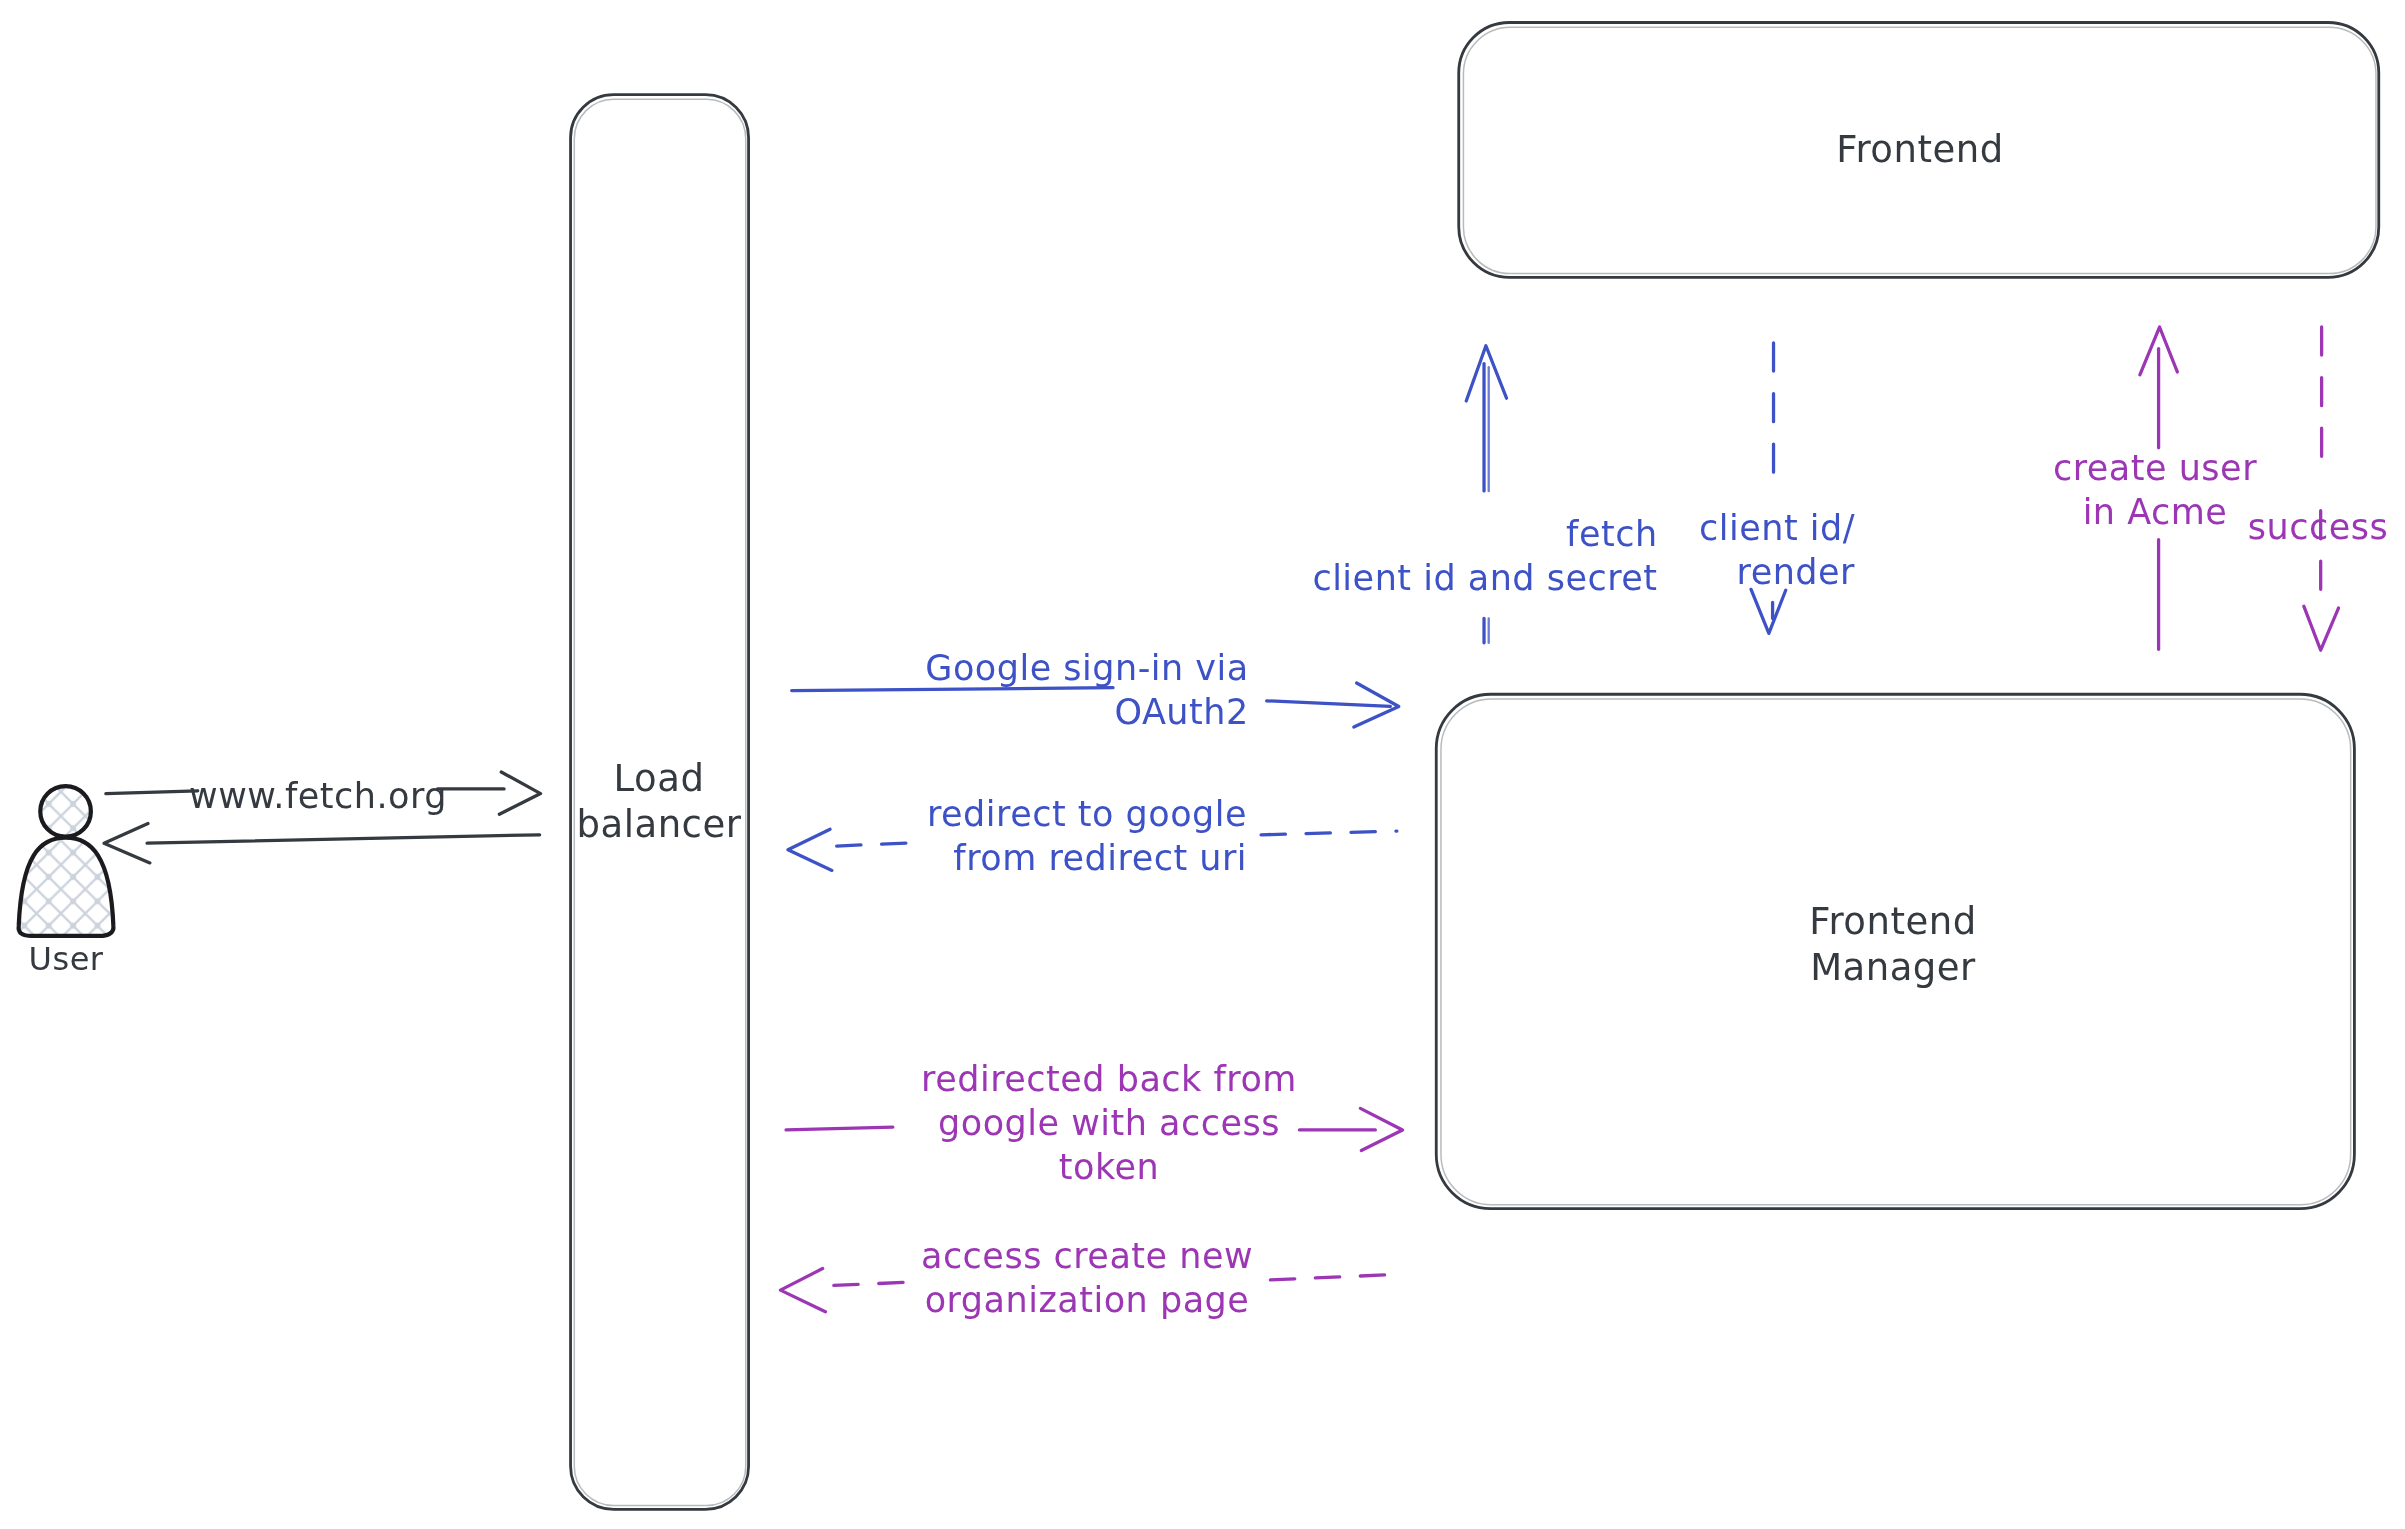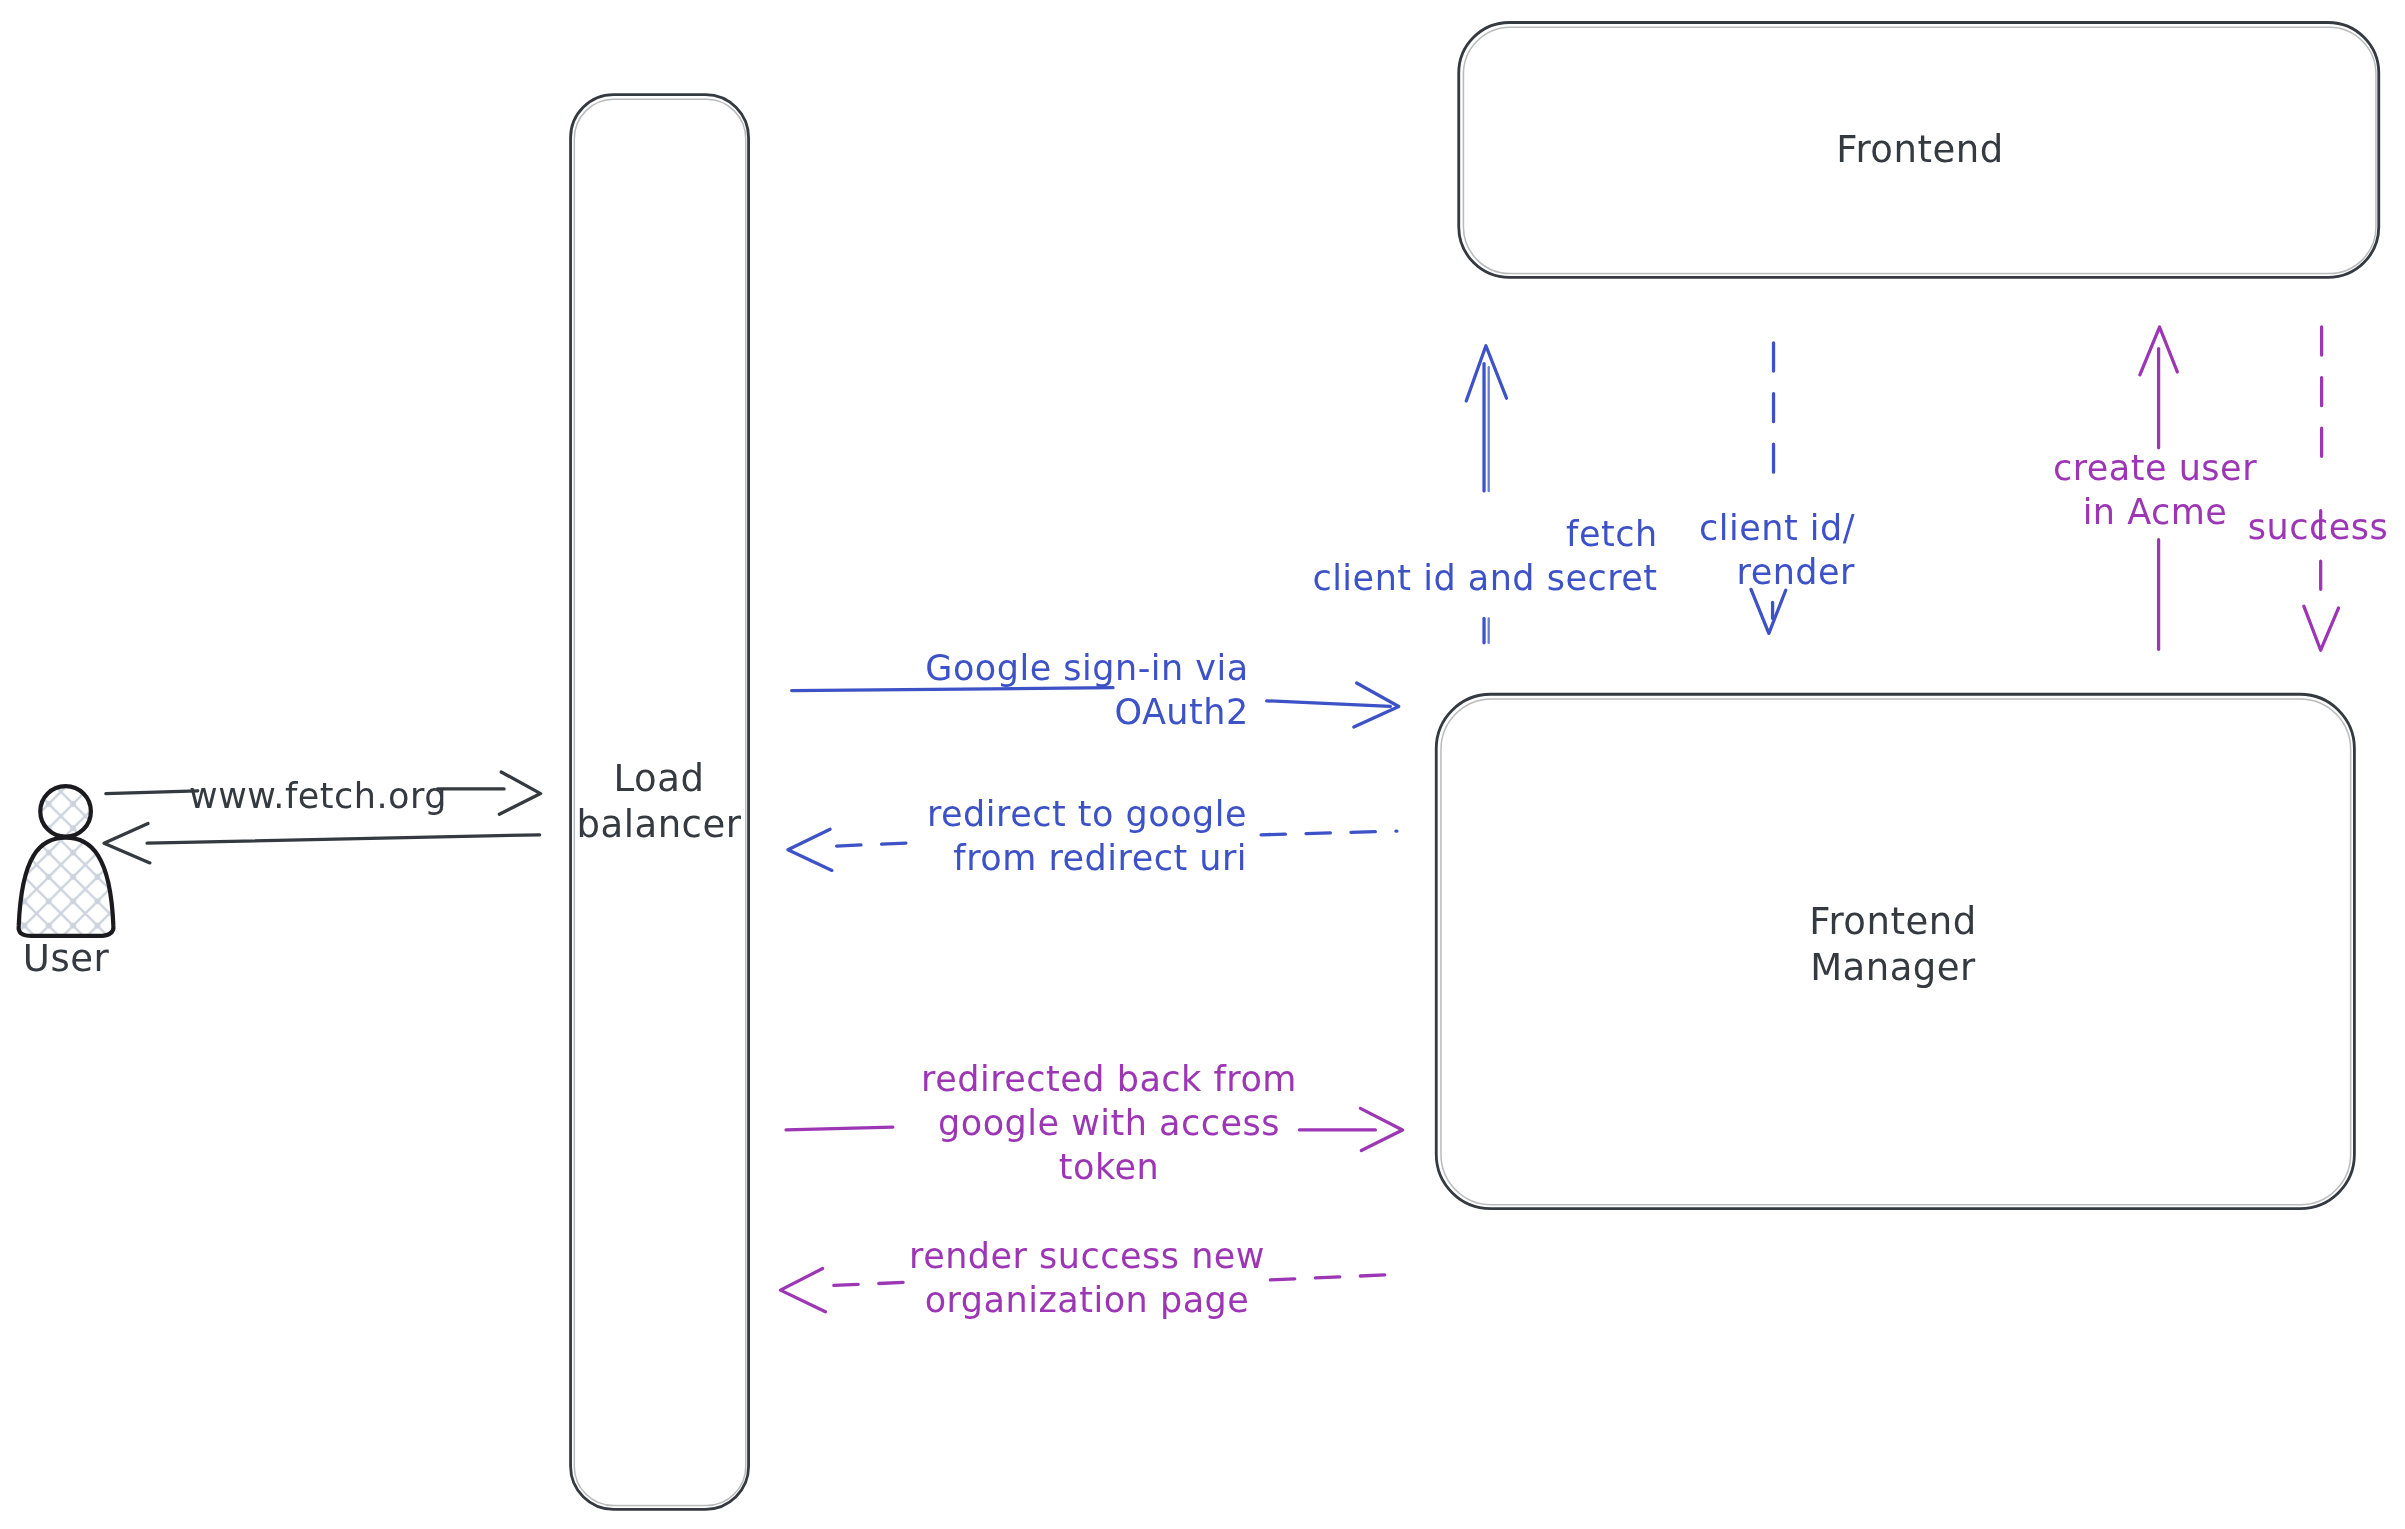--- a/index.html
+++ b/index.html
@@ -26,21 +26,21 @@
     white-space:pre-line;
     line-height:1.25;
     letter-spacing:0.5px;
     user-select:none;
   }
   .c-dark{color:var(--dark);}
   .c-blue{color:var(--blue);text-align:right;}
   .c-purple{color:var(--purple);}
   .s-node{font-size:37px;}
   .s-flow{font-size:35px;}
-  .s-user{font-size:37px;}
+  .s-user{font-size:32px;}
   .box{fill:#ffffff;stroke:var(--dark);stroke-width:3;}
   .ghost{fill:none;stroke:var(--dark);stroke-width:1.6;opacity:.35;}
   .arrow{fill:none;stroke-linecap:round;stroke-linejoin:round;}
   .w35{stroke-width:3.5;}
   .w25{stroke-width:2.5;}
   .dark-s{stroke:var(--dark);}
   .blue-s{stroke:var(--blue);}
   .purple-s{stroke:var(--purple);}
   .dash-h{stroke-dasharray:26 22;}
   .dash-v{stroke-dasharray:30 24;}
@@ -160,17 +160,17 @@
 
   <div class="lbl c-purple s-flow" style="left:2155px;top:491px;">create user
 in Acme</div>
 
   <div class="lbl c-purple s-flow" style="left:2318px;top:488px;margin-top:40px;">success</div>
 
   <div class="lbl c-purple s-flow" style="left:1087px;top:1124px;margin-left:22px;">redirected back from
 google with access
 token</div>
 
-  <div class="lbl c-purple s-flow" style="left:1087px;top:1279px;">render success new
+  <div class="lbl c-purple s-flow" style="left:1087px;top:1279px;">access create new
 organization page</div>
 
 </div>
 
 
 </body></html>

